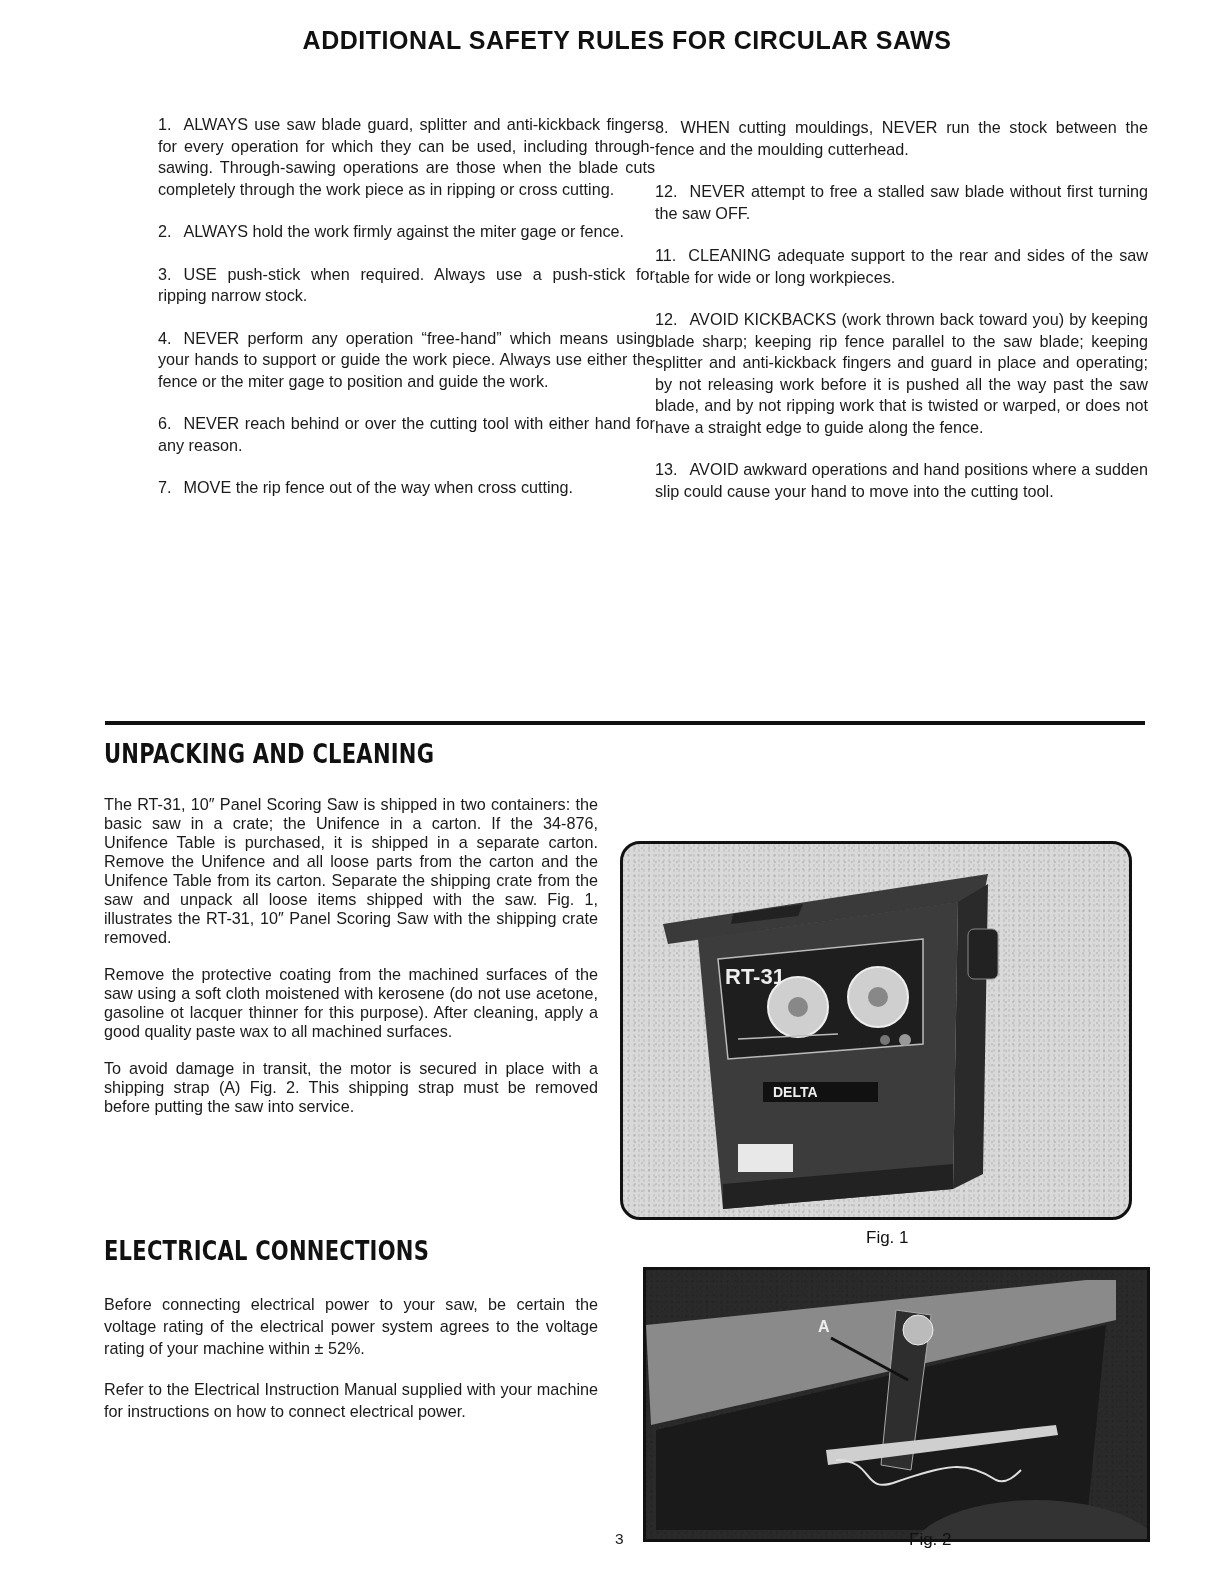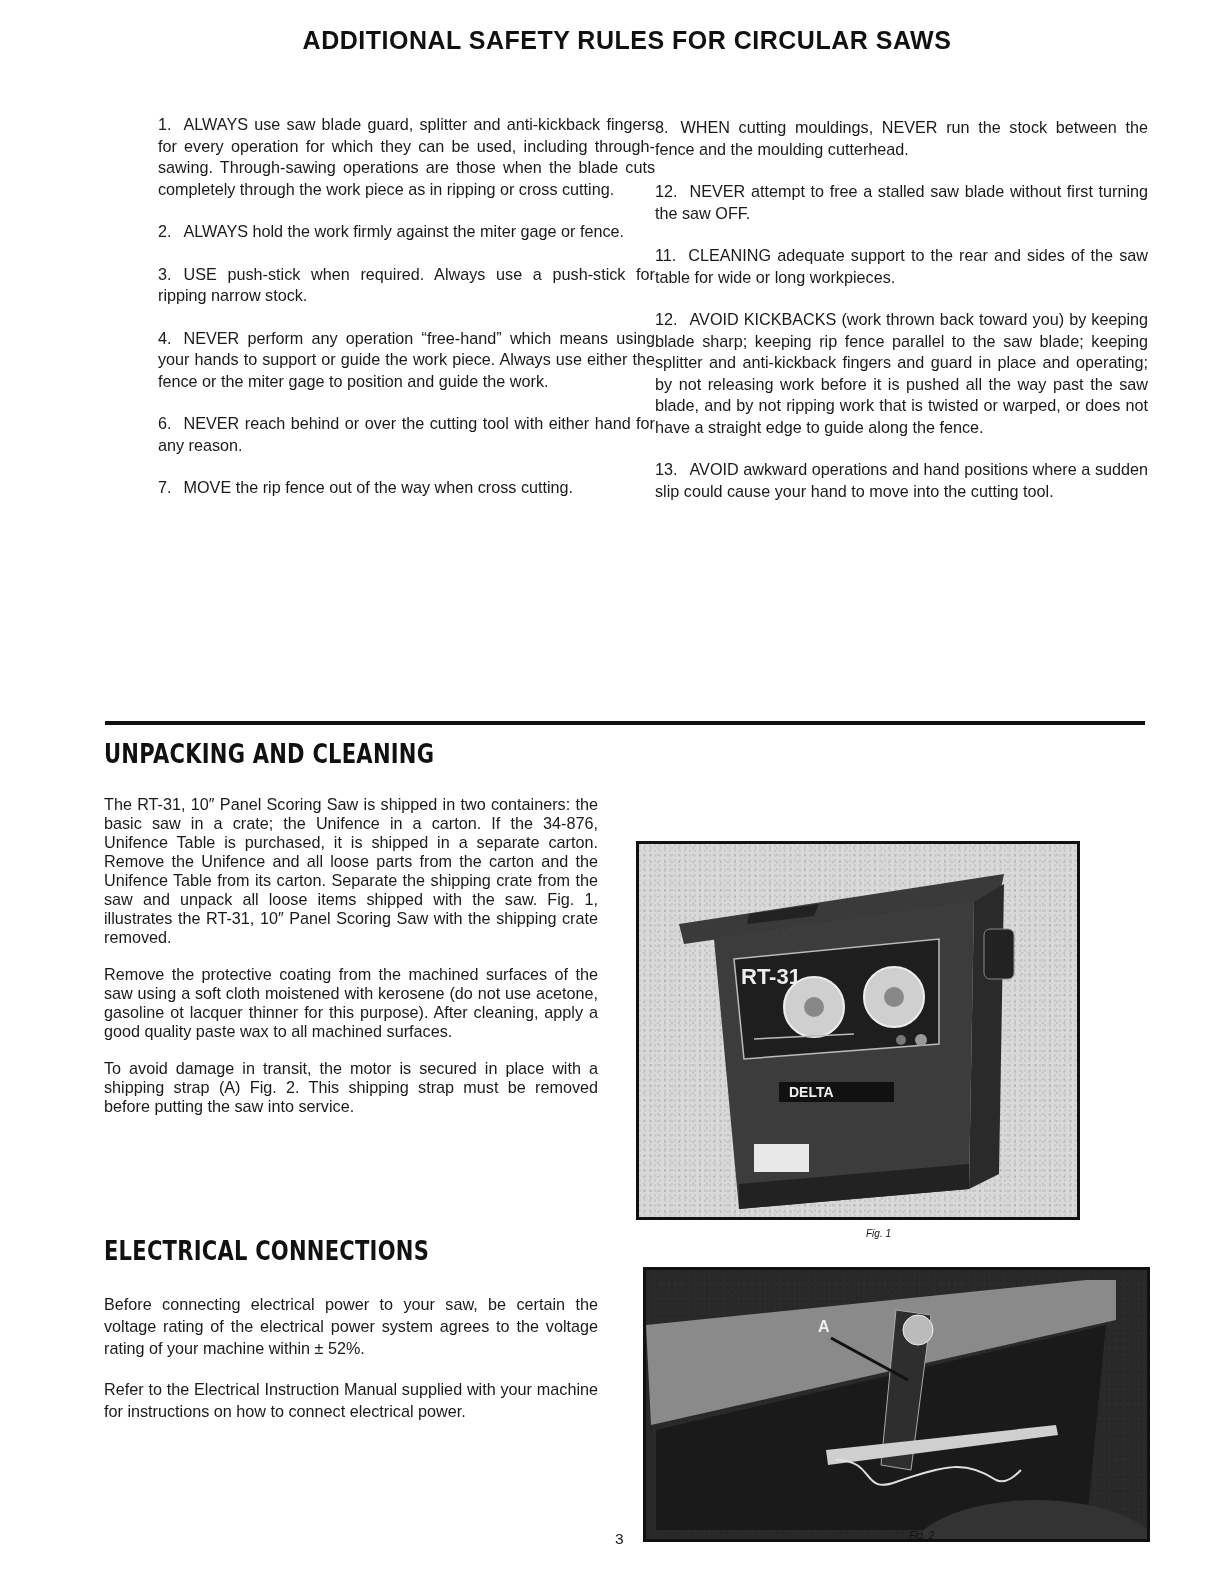--- a/index.html
+++ b/index.html
@@ -34,23 +34,23 @@
   .elec-body { top: 1293px; line-height: 22px; }
   .elec-body p { margin: 0 0 19px 0; }
   .figure {
     position: absolute; border: 3px solid #111; box-sizing: border-box; overflow: hidden;
     background-color: #d9d9d9;
     background-image:
       radial-gradient(circle at 20% 30%, rgba(0,0,0,0.08) 1px, transparent 1.5px),
       radial-gradient(circle at 70% 60%, rgba(0,0,0,0.1) 1px, transparent 1.5px);
     background-size: 5px 5px, 7px 7px;
   }
-  .fig1 { left: 636px; top: 841px; width: 444px; height: 379px; }
+  .fig1 { left: 620px; top: 841px; width: 512px; height: 379px; border-radius: 20px; }
   .fig2 { left: 643px; top: 1267px; width: 507px; height: 275px; background-color: #2a2a2a; }
-  .caption { position: absolute; font-size: 10px; color: #111; font-style: italic; }
+  .caption { position: absolute; font-size: 17px; color: #111; }
   .cap1 { left: 866px; top: 1228px; }
   .cap2 { left: 862px; top: 1530px; margin-left: 47px; }
   .page-number { position: absolute; left: 615px; top: 1530px; font-size: 15.5px; }
   svg { display: block; }
 </style>
 </head>
 <body>
 
 <div class="page-title">ADDITIONAL SAFETY RULES FOR CIRCULAR SAWS</div>
 

